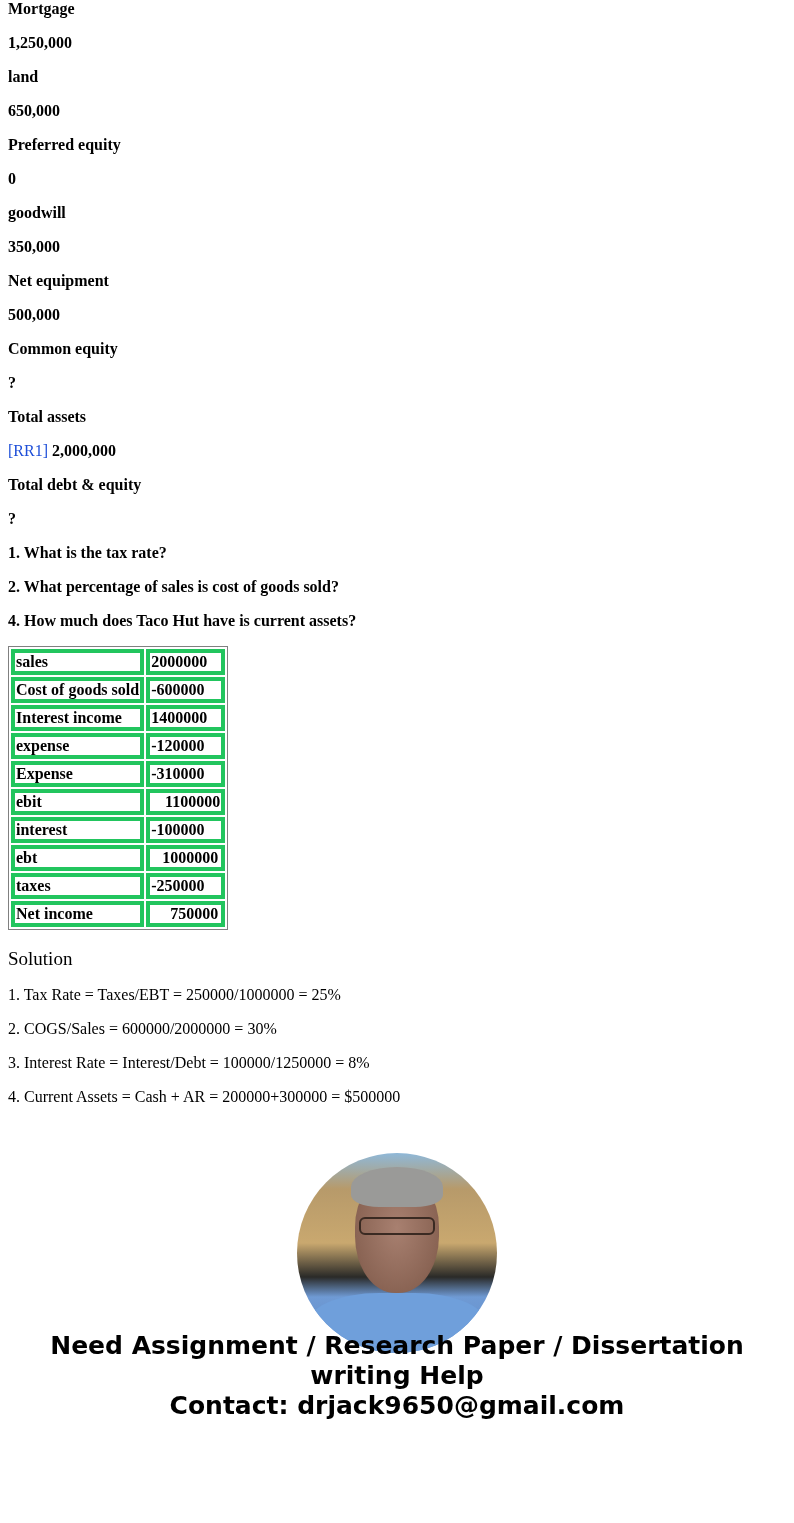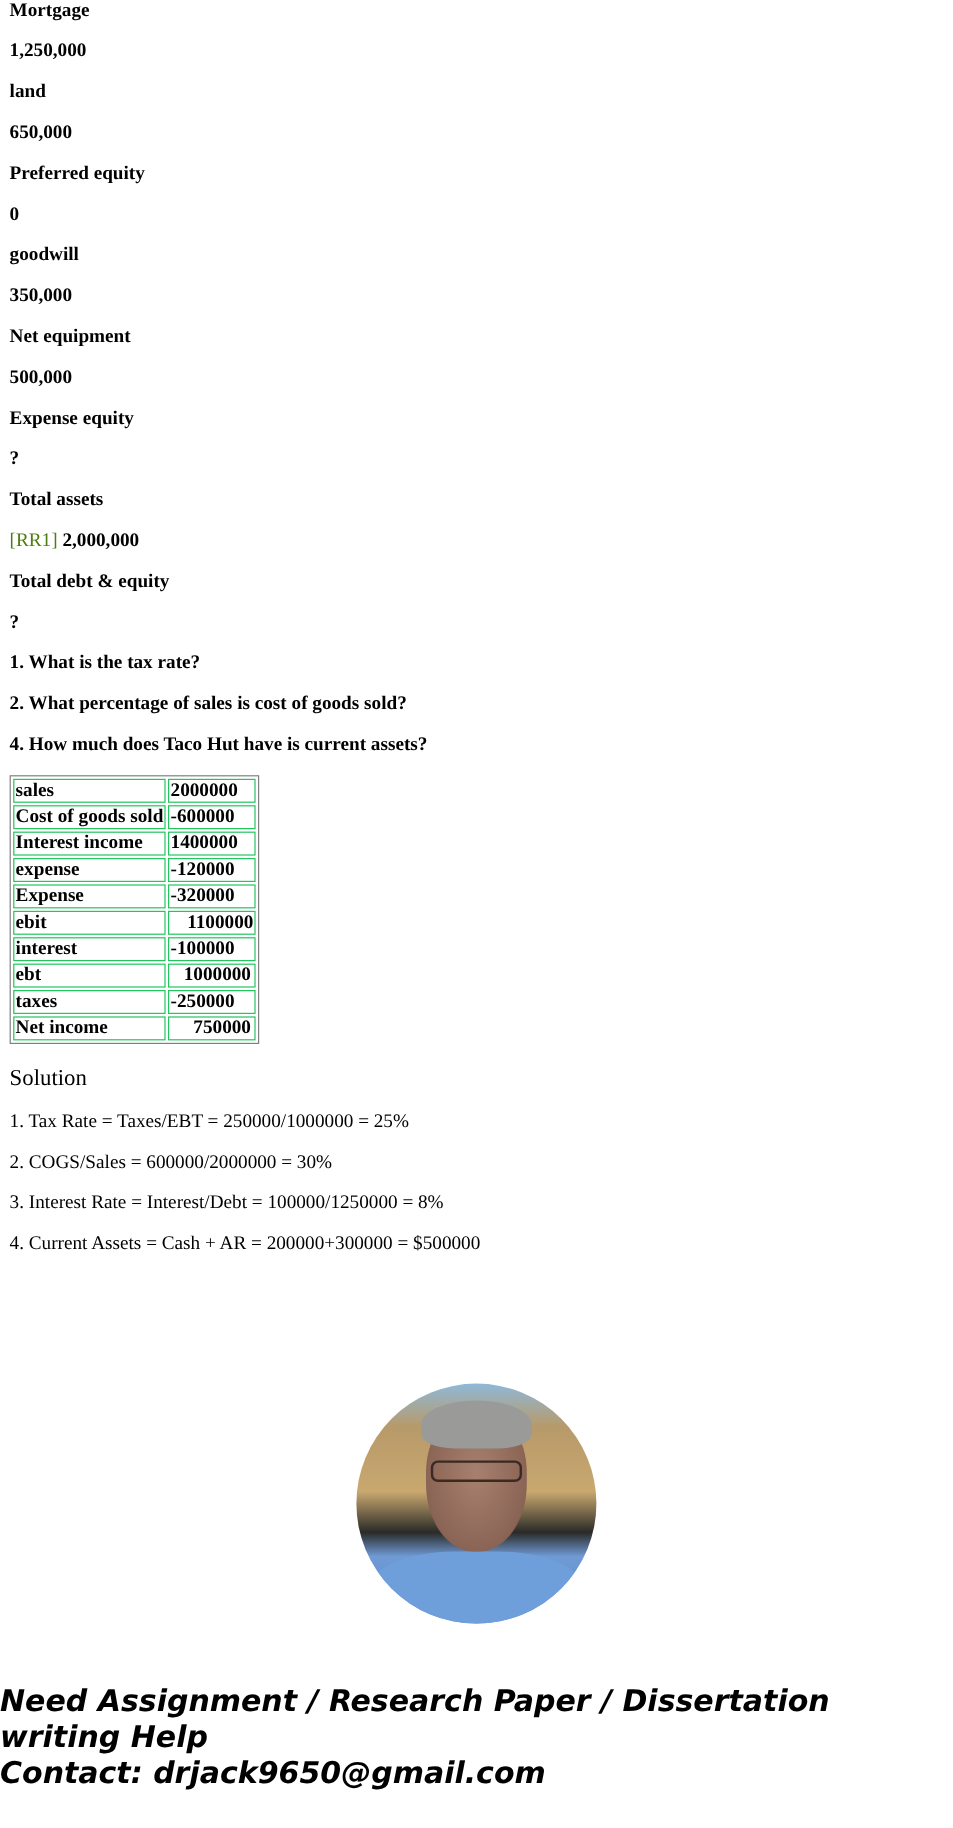--- a/index.html
+++ b/index.html
@@ -8,31 +8,31 @@
       height: 1523px;
       overflow: hidden;
       position: relative;
       font-family: "Liberation Serif", serif;
       font-size: 16px;
       color: #000;
     }
     .content { position: absolute; left: 8px; top: -16px; width: 778px; }
     p { margin: 16px 0; line-height: 18px; }
     .b { font-weight: bold; }
-    .rr { font-weight: normal; color: #4d7c0f; }
+    .rr { font-weight: normal; color: #1d4ed8; }
 
     table.is {
       border-collapse: separate;
       border-spacing: 2px;
       border: 1px solid #808080;
       margin: 16px 0 0 0;
       font-weight: bold;
     }
     table.is td {
-      border: 1px solid #22c55e;
+      border: 4px solid #22c55e;
       padding: 0 1px;
       line-height: 18px;
       height: 18px;
       white-space: nowrap;
     }
     table.is td.num { text-align: left; }
     table.is td.num.r { text-align: right; padding-left: 12px; }
 
     h3 { font-size: 19px; margin: 18px 0 16px 0; font-weight: normal; }
 
@@ -56,44 +56,43 @@
       position: absolute; left: 62px; top: 64px; width: 76px; height: 18px;
       border: 2px solid #3a2a22; border-radius: 6px; box-sizing: border-box;
     }
     .avatar .shirt {
       position: absolute; left: 10px; top: 140px; width: 180px; height: 80px;
       border-radius: 40% 40% 0 0;
       background: #6f9fdb;
     }
 
     .promo {
-      position: absolute; left: 0; top: 1403px; width: 794px;
-      text-align: left;
+      position: absolute; left: 0; top: 1331px; width: 794px;
+      text-align: center;
       font-family: "DejaVu Sans", sans-serif;
       font-weight: bold;
       font-size: 25px;
       line-height: 30px;
-      font-style: italic;
     }
   </style>
 </head>
 <body>
 
 <div class="content">
   <p class="b">Mortgage</p>
   <p class="b">1,250,000</p>
   <p class="b">land</p>
   <p class="b">650,000</p>
   <p class="b">Preferred equity</p>
   <p class="b">0</p>
   <p class="b">goodwill</p>
   <p class="b">350,000</p>
   <p class="b">Net equipment</p>
   <p class="b">500,000</p>
-  <p class="b">Expense equity</p>
+  <p class="b">Common equity</p>
   <p class="b">?</p>
   <p class="b">Total assets</p>
   <p><span class="rr">[RR1]</span> <span class="b">2,000,000</span></p>
   <p class="b">Total debt &amp; equity</p>
   <p class="b">?</p>
 
   <p class="b">1. What is the tax rate?</p>
   <p class="b">2. What percentage of sales is cost of goods sold?</p>
   <p class="b">4. How much does Taco Hut have is current assets?</p>
 
@@ -110,21 +109,21 @@
       <tr>
           <td>Interest income</td>
           <td class="num">1400000</td>
         </tr>
       <tr>
           <td>expense</td>
           <td class="num">-120000</td>
         </tr>
       <tr>
           <td>Expense</td>
-          <td class="num">-320000</td>
+          <td class="num">-310000</td>
         </tr>
       <tr>
           <td>ebit</td>
           <td class="num r">1100000</td>
         </tr>
       <tr>
           <td>interest</td>
           <td class="num">-100000</td>
         </tr>
       <tr>

